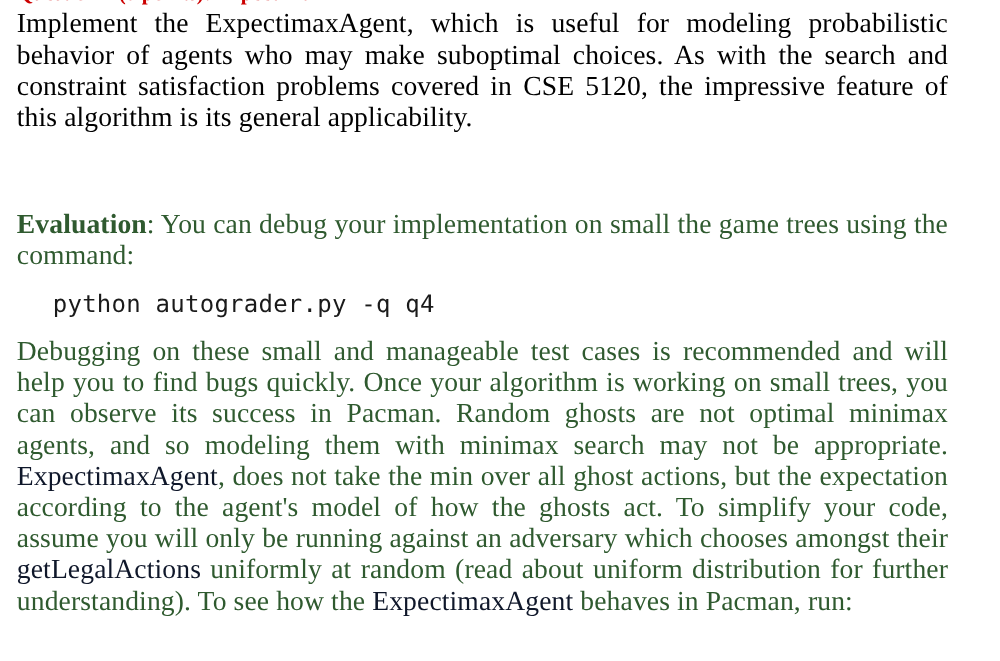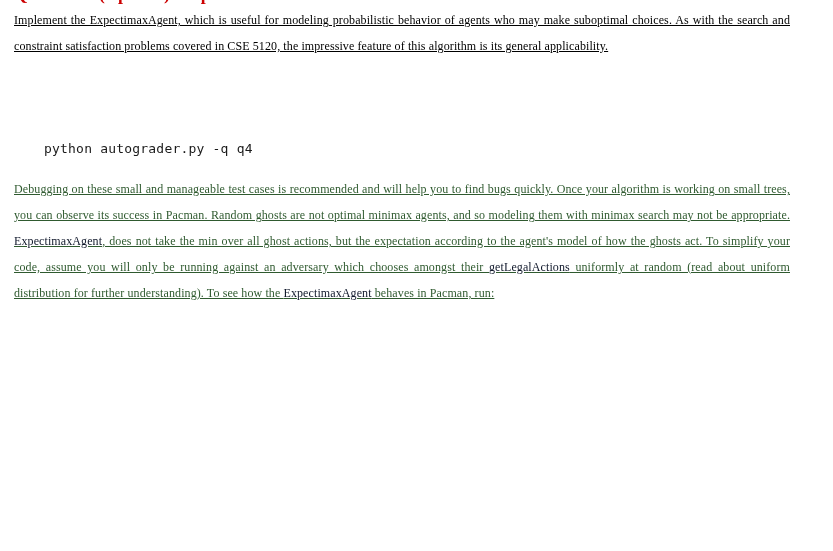--- a/index.html
+++ b/index.html
@@ -24,40 +24,39 @@
     padding: 0;
   }
   .content {
     position: absolute;
     left: 14px;
     top: -19px;
     width: 776px;
   }
   p.para {
     margin: 0;
-    font-size: 12px;
+    font-size: 23px;
     line-height: 26px;
     text-align: justify;
     text-justify: inter-word;
     color: #000000;
     letter-spacing: 0.1px;
-    text-decoration: underline;
   }
   p.para.green {
     color: #2f5a2f;
   }
   .spacer-sm { height: 13px; }
   .spacer-md { height: 26px; }
   .spacer-lg { height: 50px; }
   .spacer-code-top { height: 14px; }
   .bold { font-weight: bold; }
   .code-line {
     margin: 0;
     font-family: "DejaVu Sans Mono", "Liberation Mono", monospace;
-    font-size: 13px;
+    font-size: 20px;
     line-height: 26px;
     color: #1a1a1a;
     padding-left: 30px;
     white-space: pre;
     letter-spacing: 0.2px;
   }
   .kw {
     color: #0f172a;
   }
   .toplabel {
@@ -82,20 +81,21 @@
 
     <div class="spacer-md"></div>
 
     <p class="para">Implement the ExpectimaxAgent, which is useful for modeling probabilistic behavior of agents who may make suboptimal choices. As with the search and constraint satisfaction problems covered in CSE 5120, the impressive feature of this algorithm is its general applicability.</p>
 
     <div class="spacer-sm"></div>
 
 
     <div class="spacer-lg"></div>
 
+    <p class="para green"><span class="bold">Evaluation</span><span>: You can debug your implementation on small the game trees using the command:</span></p>
 
     <div class="spacer-code-top"></div>
 
     <pre class="code-line">python autograder.py -q q4</pre>
 
     <div class="spacer-code-top"></div>
 
     <p class="para green"><span>Debugging on these small and manageable test cases is recommended and will help you to find bugs quickly. Once your algorithm is working on small trees, you can observe its success in Pacman. Random ghosts are not optimal minimax agents, and so modeling them with minimax search may not be appropriate. </span><span class="kw">ExpectimaxAgent</span><span>, does not take the min over all ghost actions, but the expectation according to the agent's model of how the ghosts act. To simplify your code, assume you will only be running against an adversary which chooses amongst their </span><span class="kw">getLegalActions</span><span> uniformly at random (read about uniform distribution for further understanding). To see how the </span><span class="kw">ExpectimaxAgent</span><span> behaves in Pacman, run:</span></p>
 
     <div class="spacer-code-top"></div>

